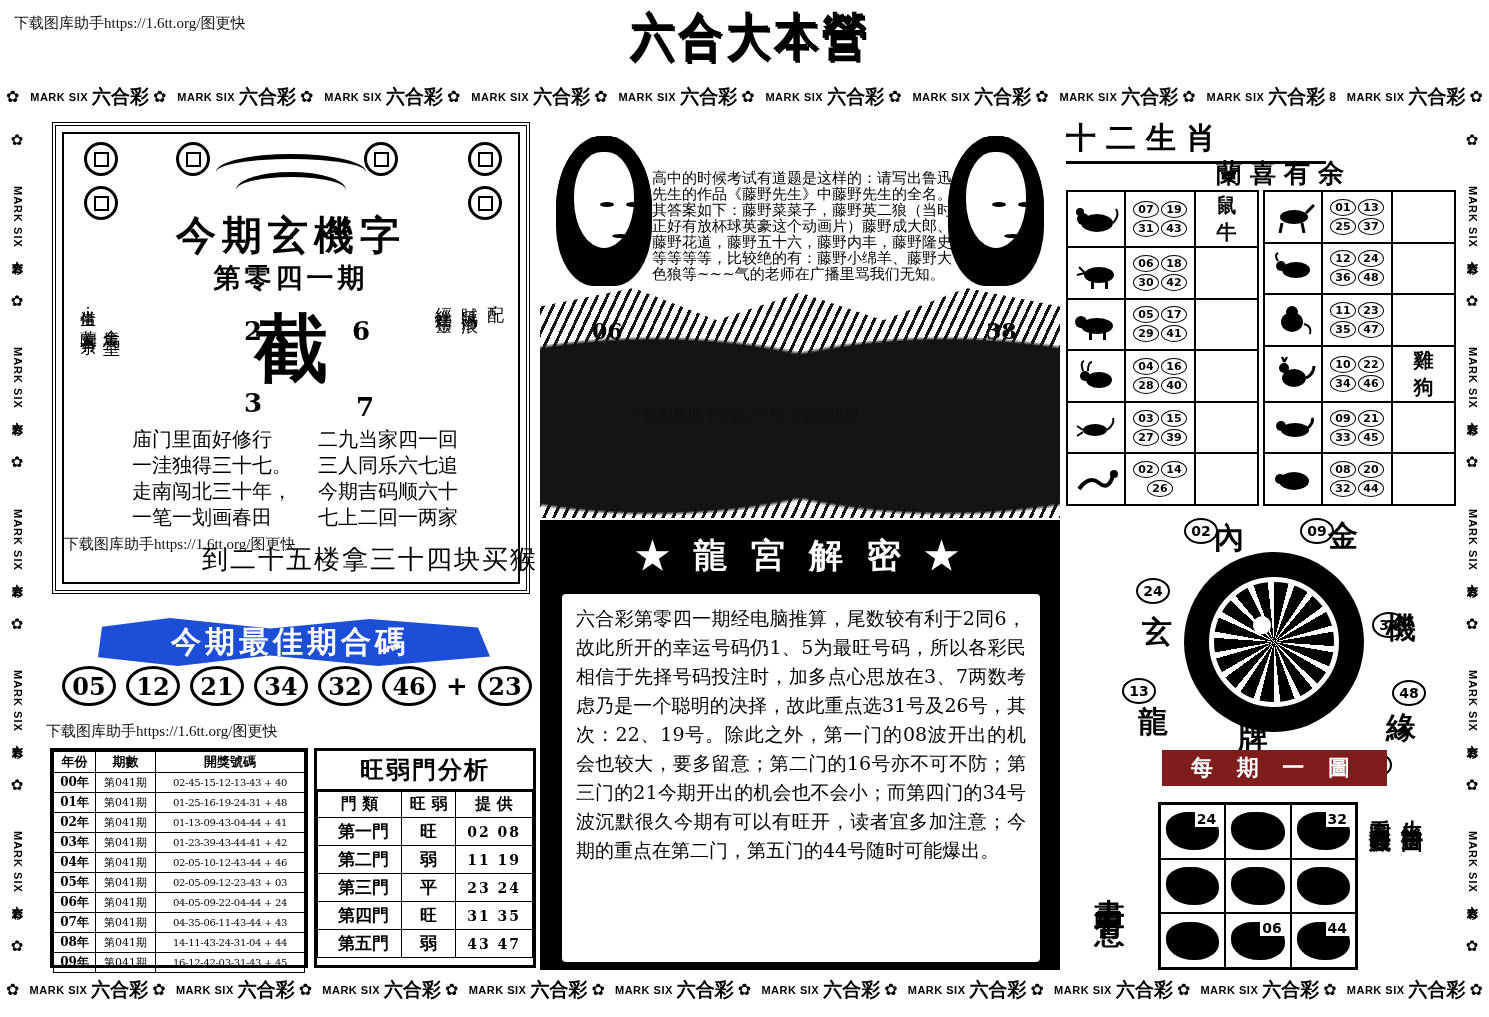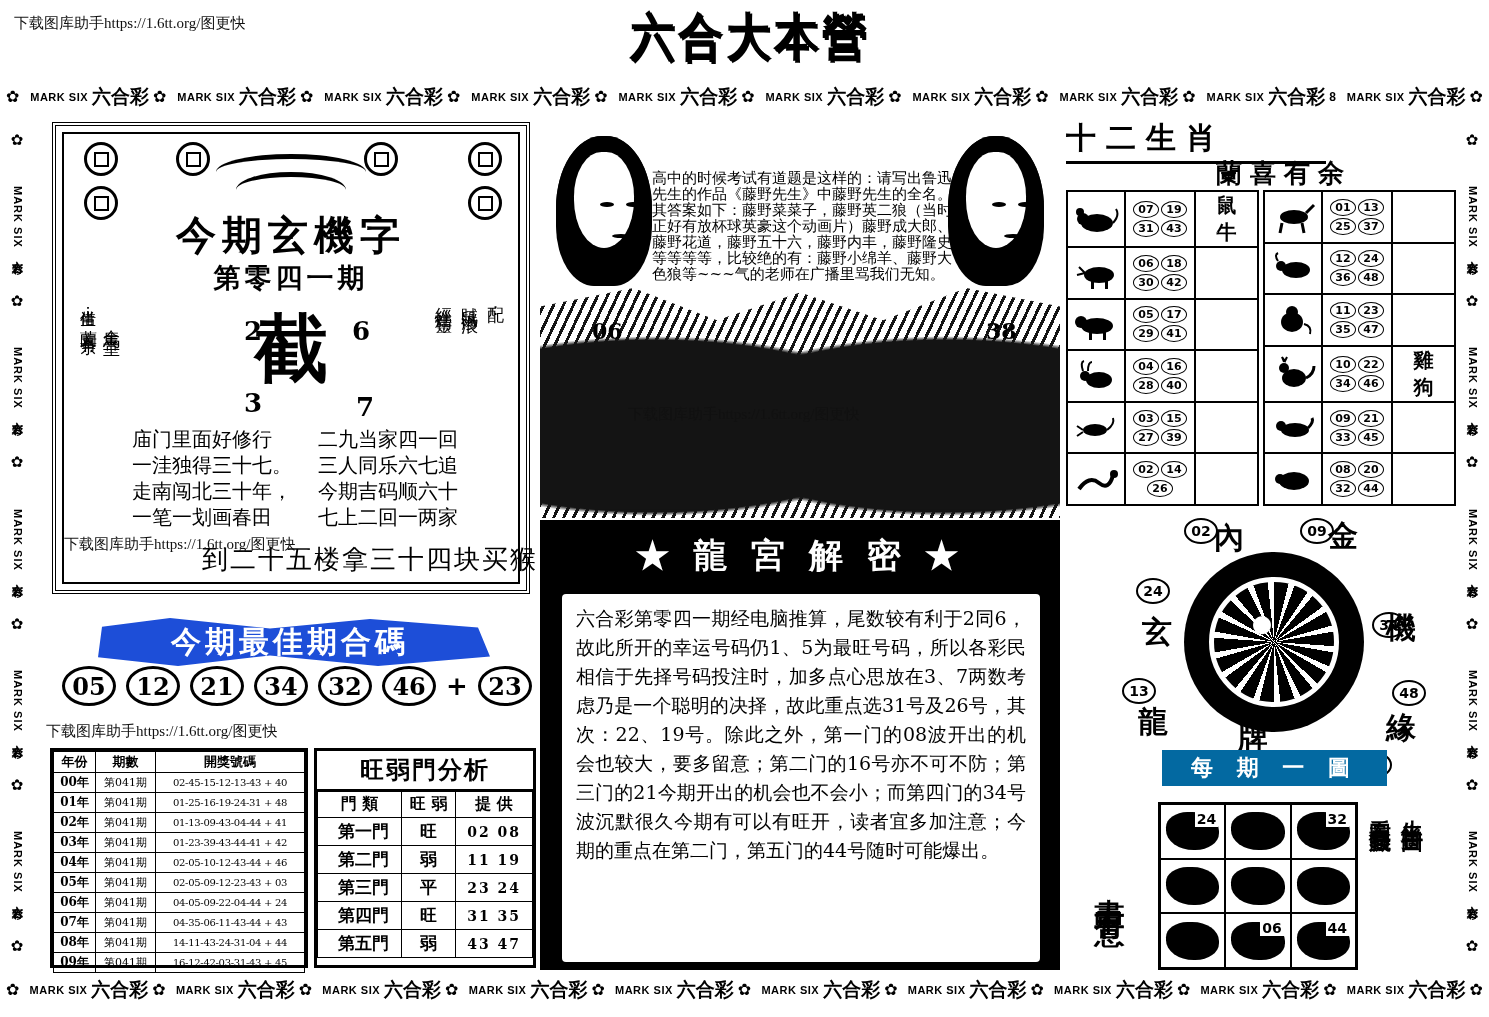--- a/index.html
+++ b/index.html
@@ -314,21 +314,21 @@
     display: flex; align-items: center; justify-content: center;
     font-size: 14px; font-weight: bold; font-family: "DejaVu Sans", sans-serif;
     background: #fff;
   }
   .d-cn {
     position: absolute; font-family: "DejaVu Serif", serif;
     font-weight: bold; font-size: 30px;
   }
   .d-strip {
     position: absolute; left: 96px; top: 238px; width: 225px; height: 36px;
-    background: #0369a1; color: #fff;
+    background: #7f1d1d; color: #fff;
     display: flex; align-items: center; justify-content: center;
     font-family: "DejaVu Serif", serif; font-weight: bold;
     font-size: 22px; letter-spacing: 8px;
   }
 
   
   .pic { left: 1066px; top: 800px; width: 390px; height: 172px; }
   .pic-left {
     position: absolute; left: 0; top: 4px; width: 86px; height: 164px;
     display: flex; align-items: center; justify-content: center;

